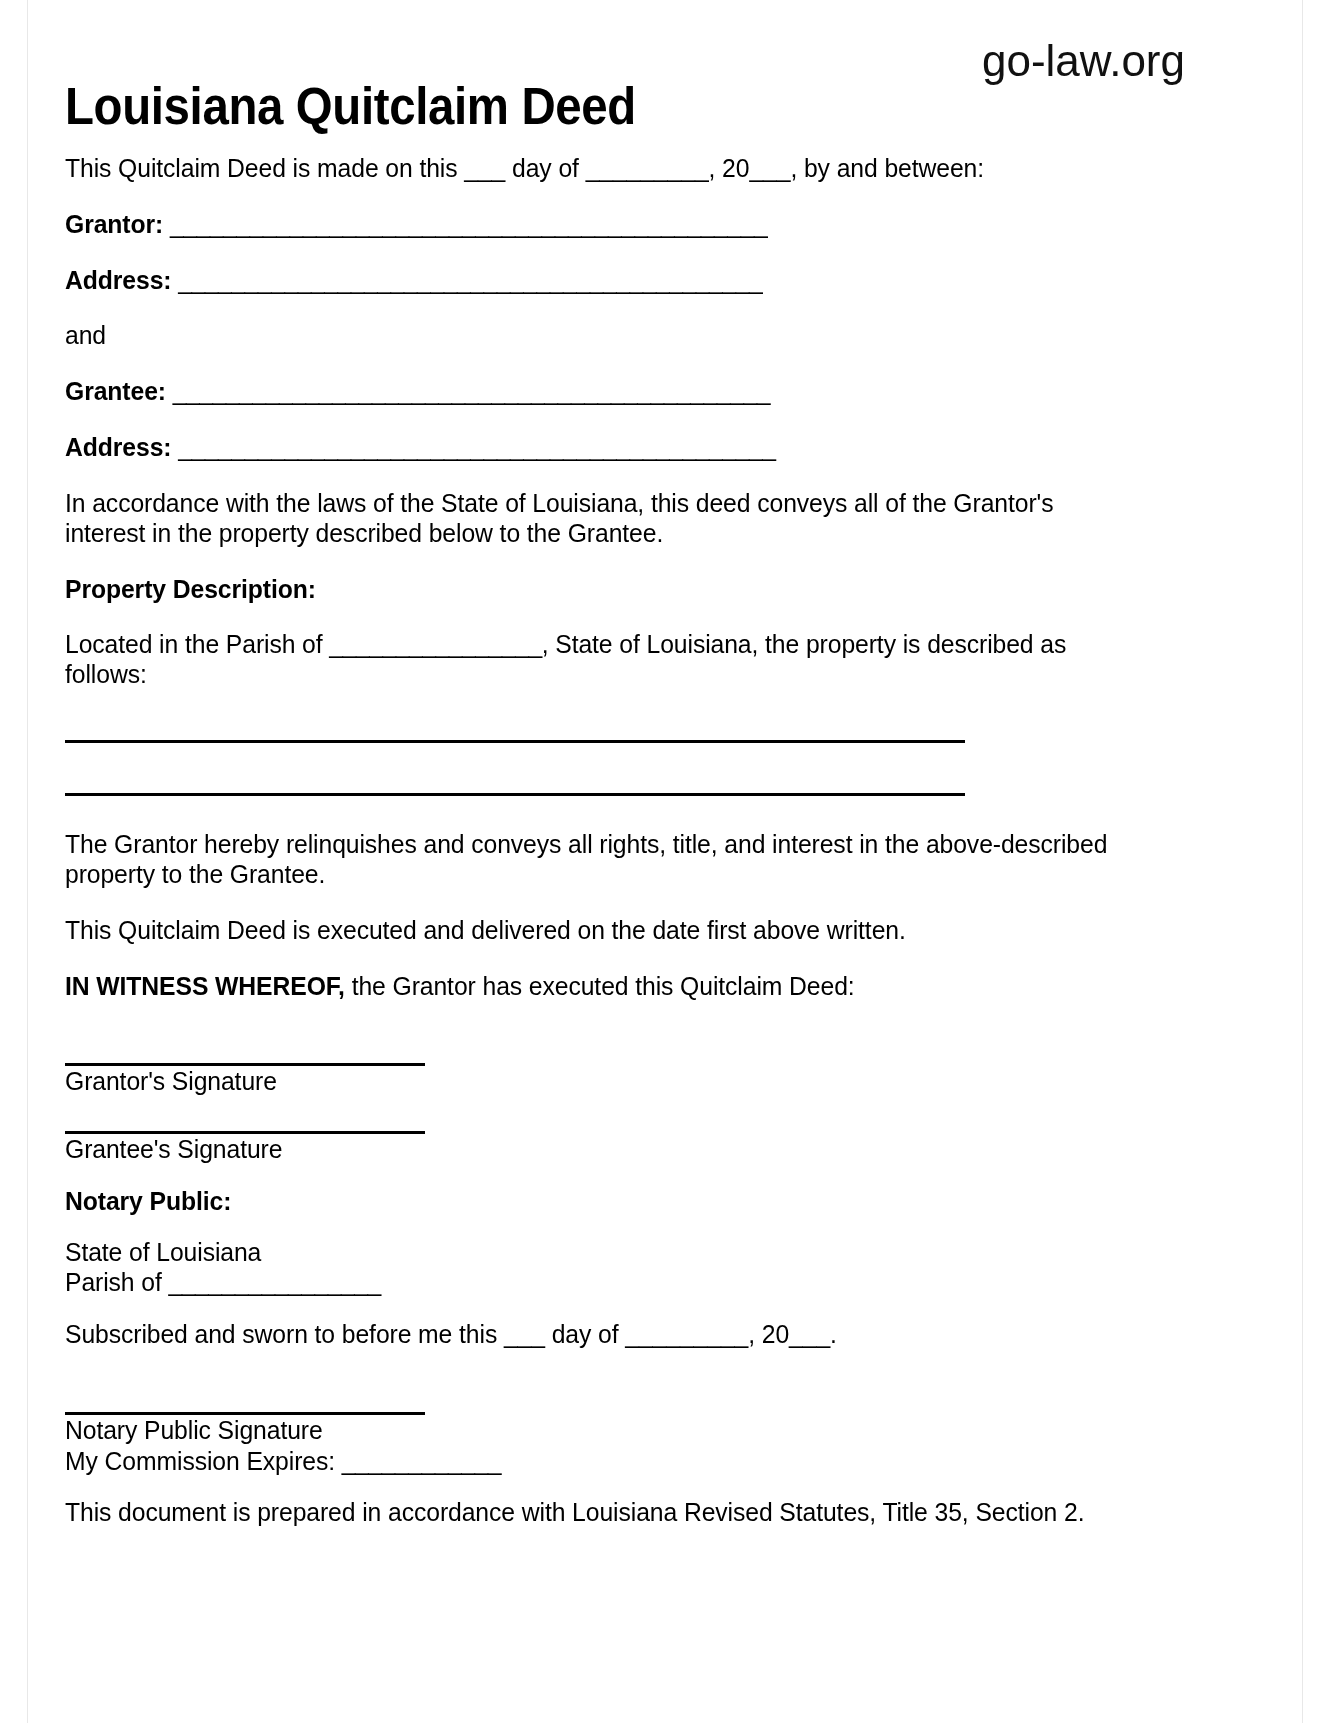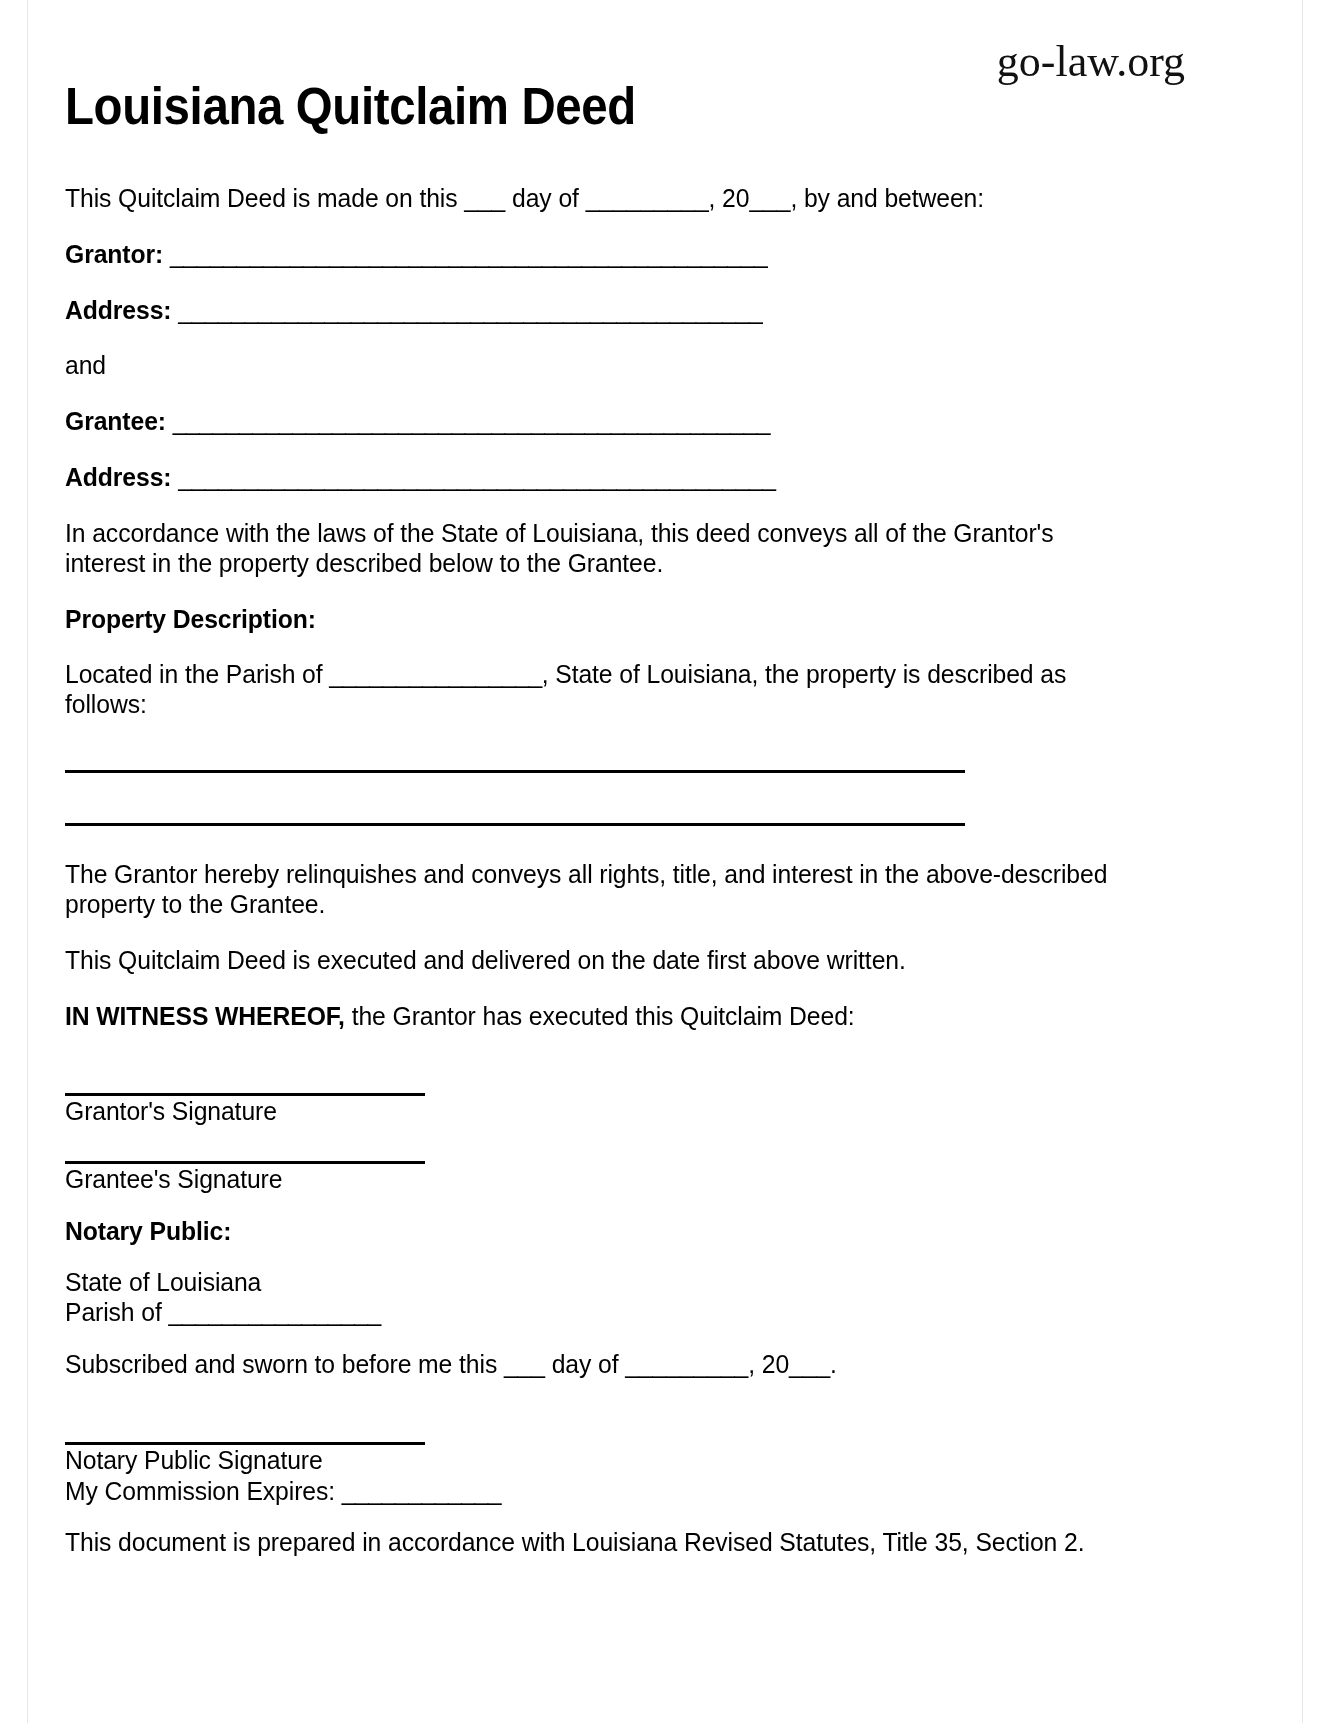--- a/index.html
+++ b/index.html
@@ -47,21 +47,21 @@
     position: absolute;
     left: 65px;
     top: 0;
     width: 1120px;
   }
 
   .brand {
     position: absolute;
     right: 0px;
     top: 36px;
-    font-family: Liberation Serif, serif;
+    font-family: Liberation Sans, sans-serif;
     font-size: 44px;
     letter-spacing: 0px;
     color: #111111;
     white-space: nowrap;
   }
 
   h1.doc-title {
     margin: 0;
     position: absolute;
     left: 0;
@@ -72,21 +72,21 @@
     line-height: 1.05;
     font-family: "Liberation Sans Narrow", "Liberation Sans", sans-serif;
     transform: scaleX(0.93);
     transform-origin: left top;
     white-space: nowrap;
   }
 
   .body-block {
     position: absolute;
     left: 0;
-    top: 184px;
+    top: 154px;
     width: 1090px;
   }
 
   p.para {
     margin: 0 0 0 0;
     font-size: 25.5px;
     line-height: 1.17;
     letter-spacing: -0.1px;
     font-family: "Liberation Sans", sans-serif;
     transform: scaleX(0.97);

